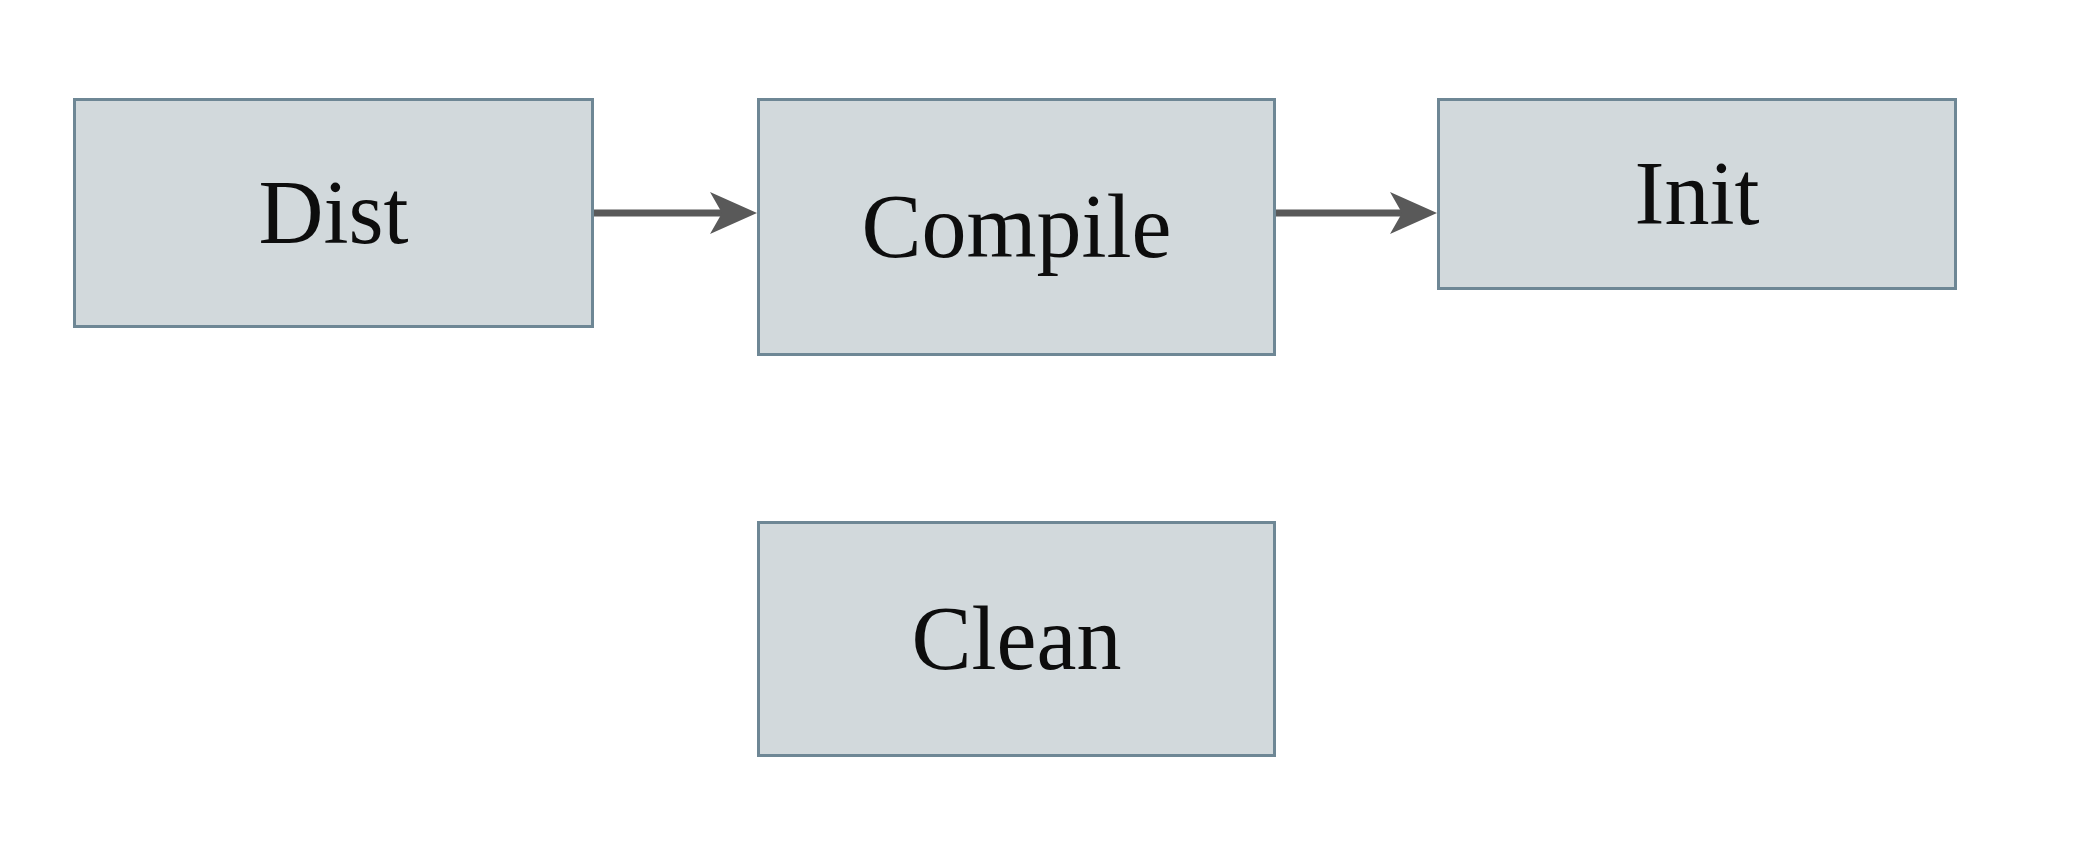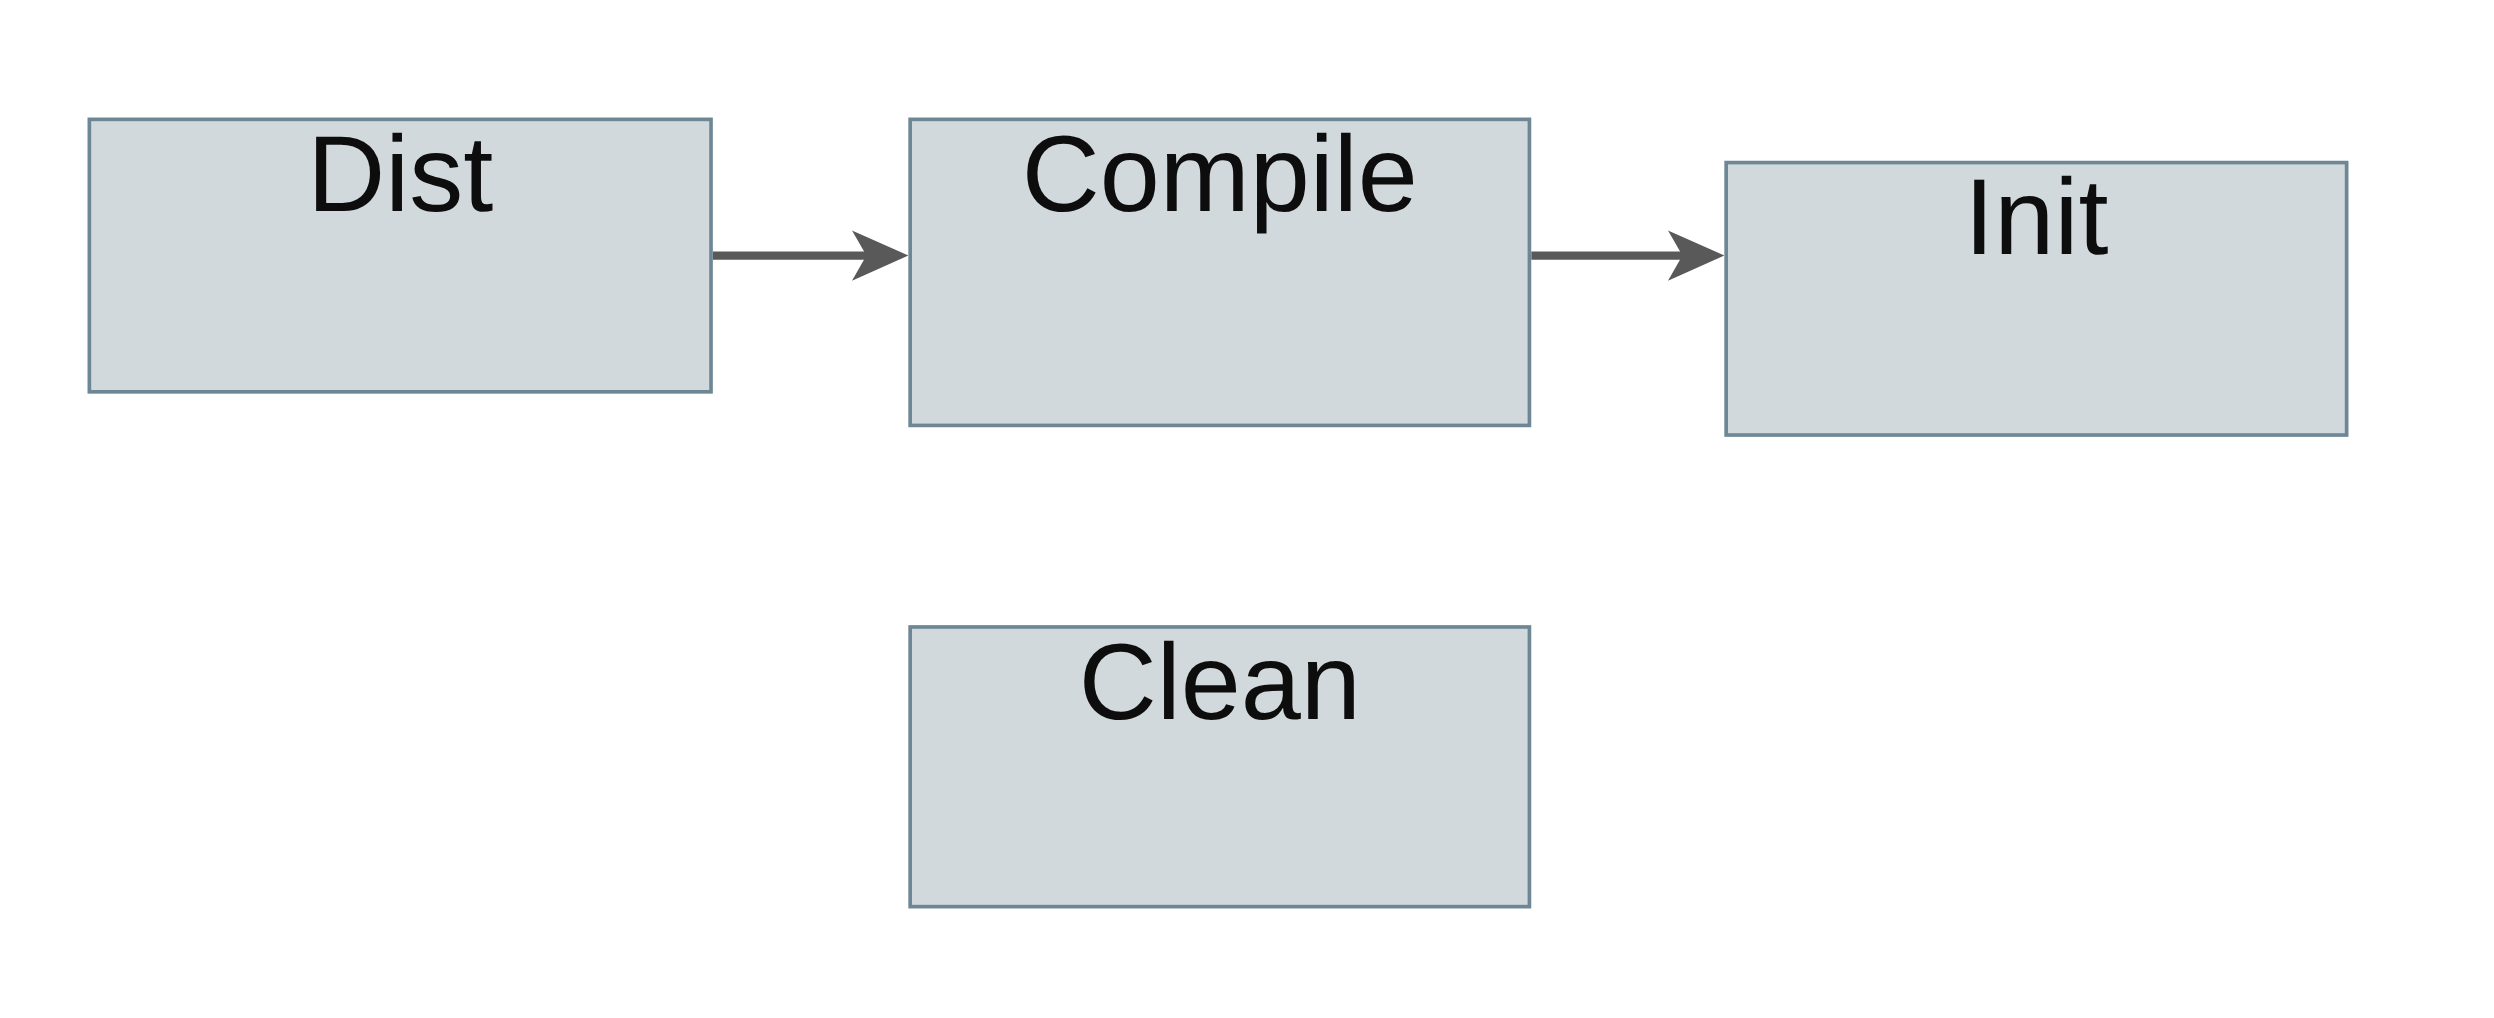--- a/index.html
+++ b/index.html
@@ -19,33 +19,34 @@
   .canvas {
     position: relative;
     width: 2078px; height: 848px;
     background: var(--bg);
   }
   .node {
     position: absolute;
     background: var(--box-fill);
     border: 3px solid var(--box-border);
     display: flex;
-    align-items: flex-start;
+    align-items: center;
     justify-content: center;
+    font-family: Liberation Serif, serif;
   }
   .node .label {
     font-size: 90px;
     line-height: 1;
     color: var(--text);
     letter-spacing: 0px;
     white-space: nowrap;
   }
   .node-dist    { left: 73px;   top: 98px;  width: 521px; height: 230px; }
   .node-compile { left: 757px;  top: 98px;  width: 519px; height: 258px; }
-  .node-init    { left: 1437px; top: 98px;  width: 520px; height: 230px; margin-top: 36px; }
+  .node-init    { left: 1437px; top: 98px;  width: 520px; height: 192px; }
   .node-clean   { left: 757px;  top: 521px; width: 519px; height: 236px; }
   .edge {
     position: absolute;
     top: 183px;
     height: 60px;
   }
   .edge-1 { left: 594px;  width: 163px; }
   .edge-2 { left: 1276px; width: 161px; }
   .edge svg { display: block; width: 100%; height: 100%; }
 </style>

